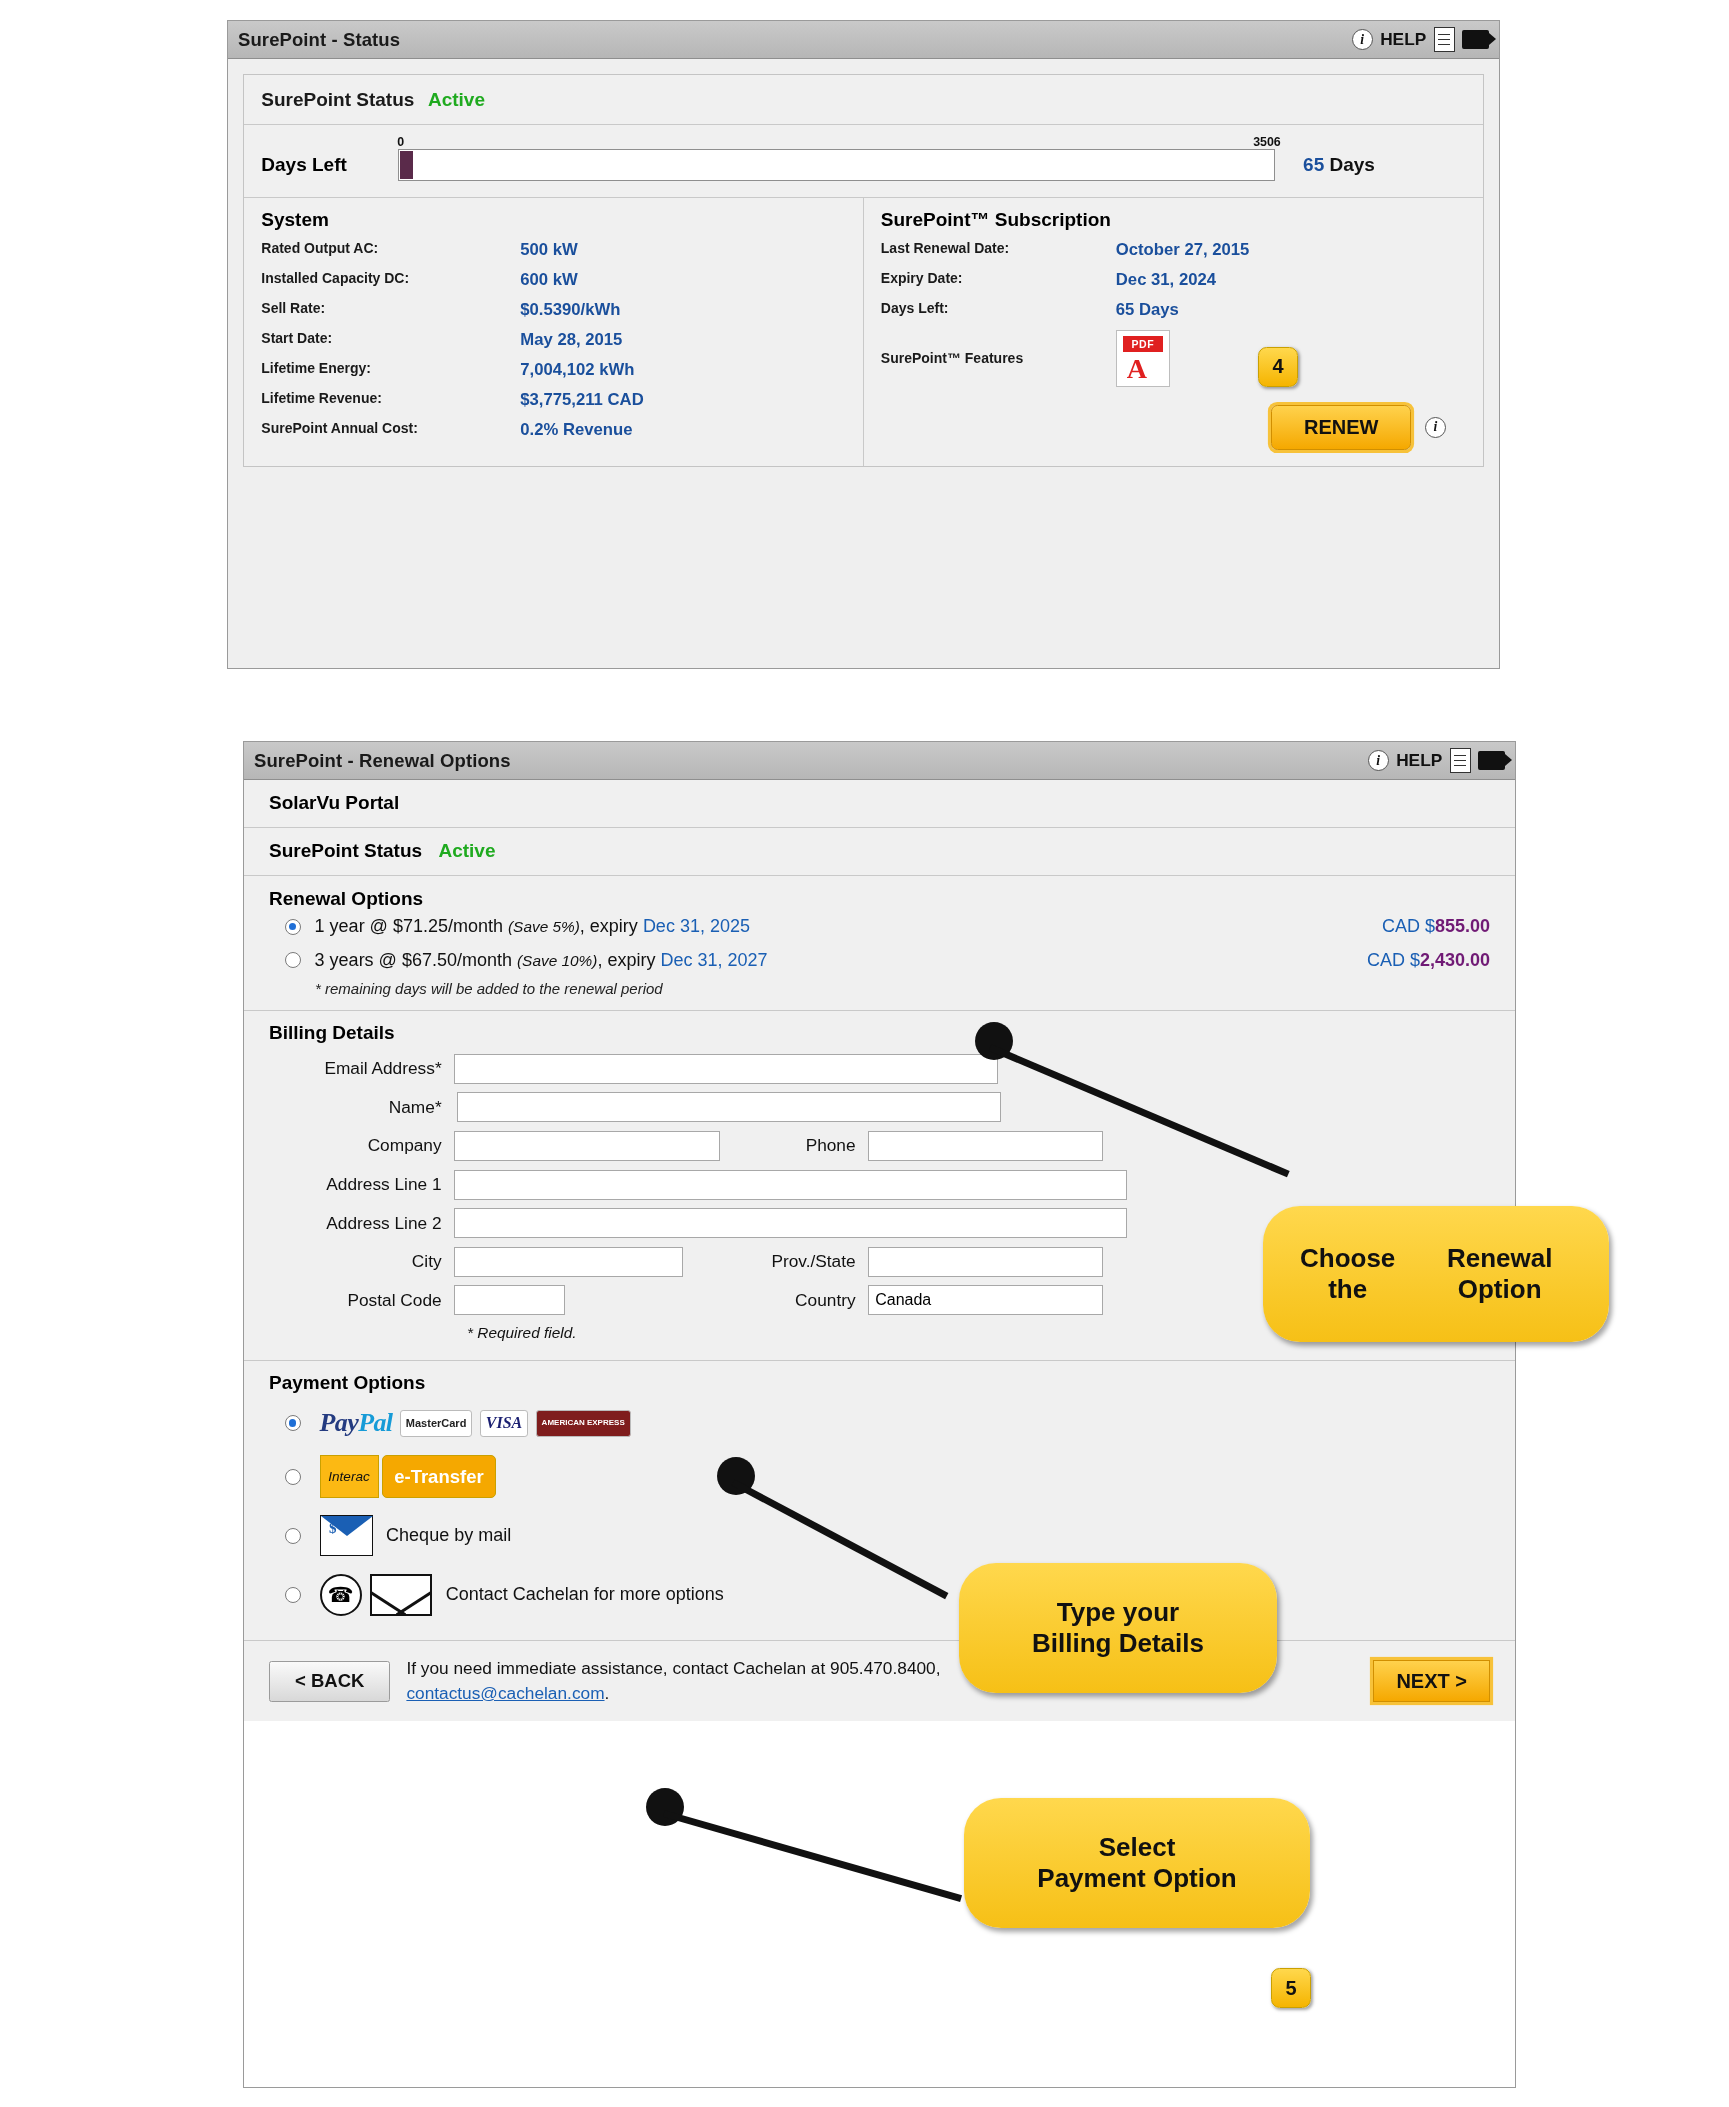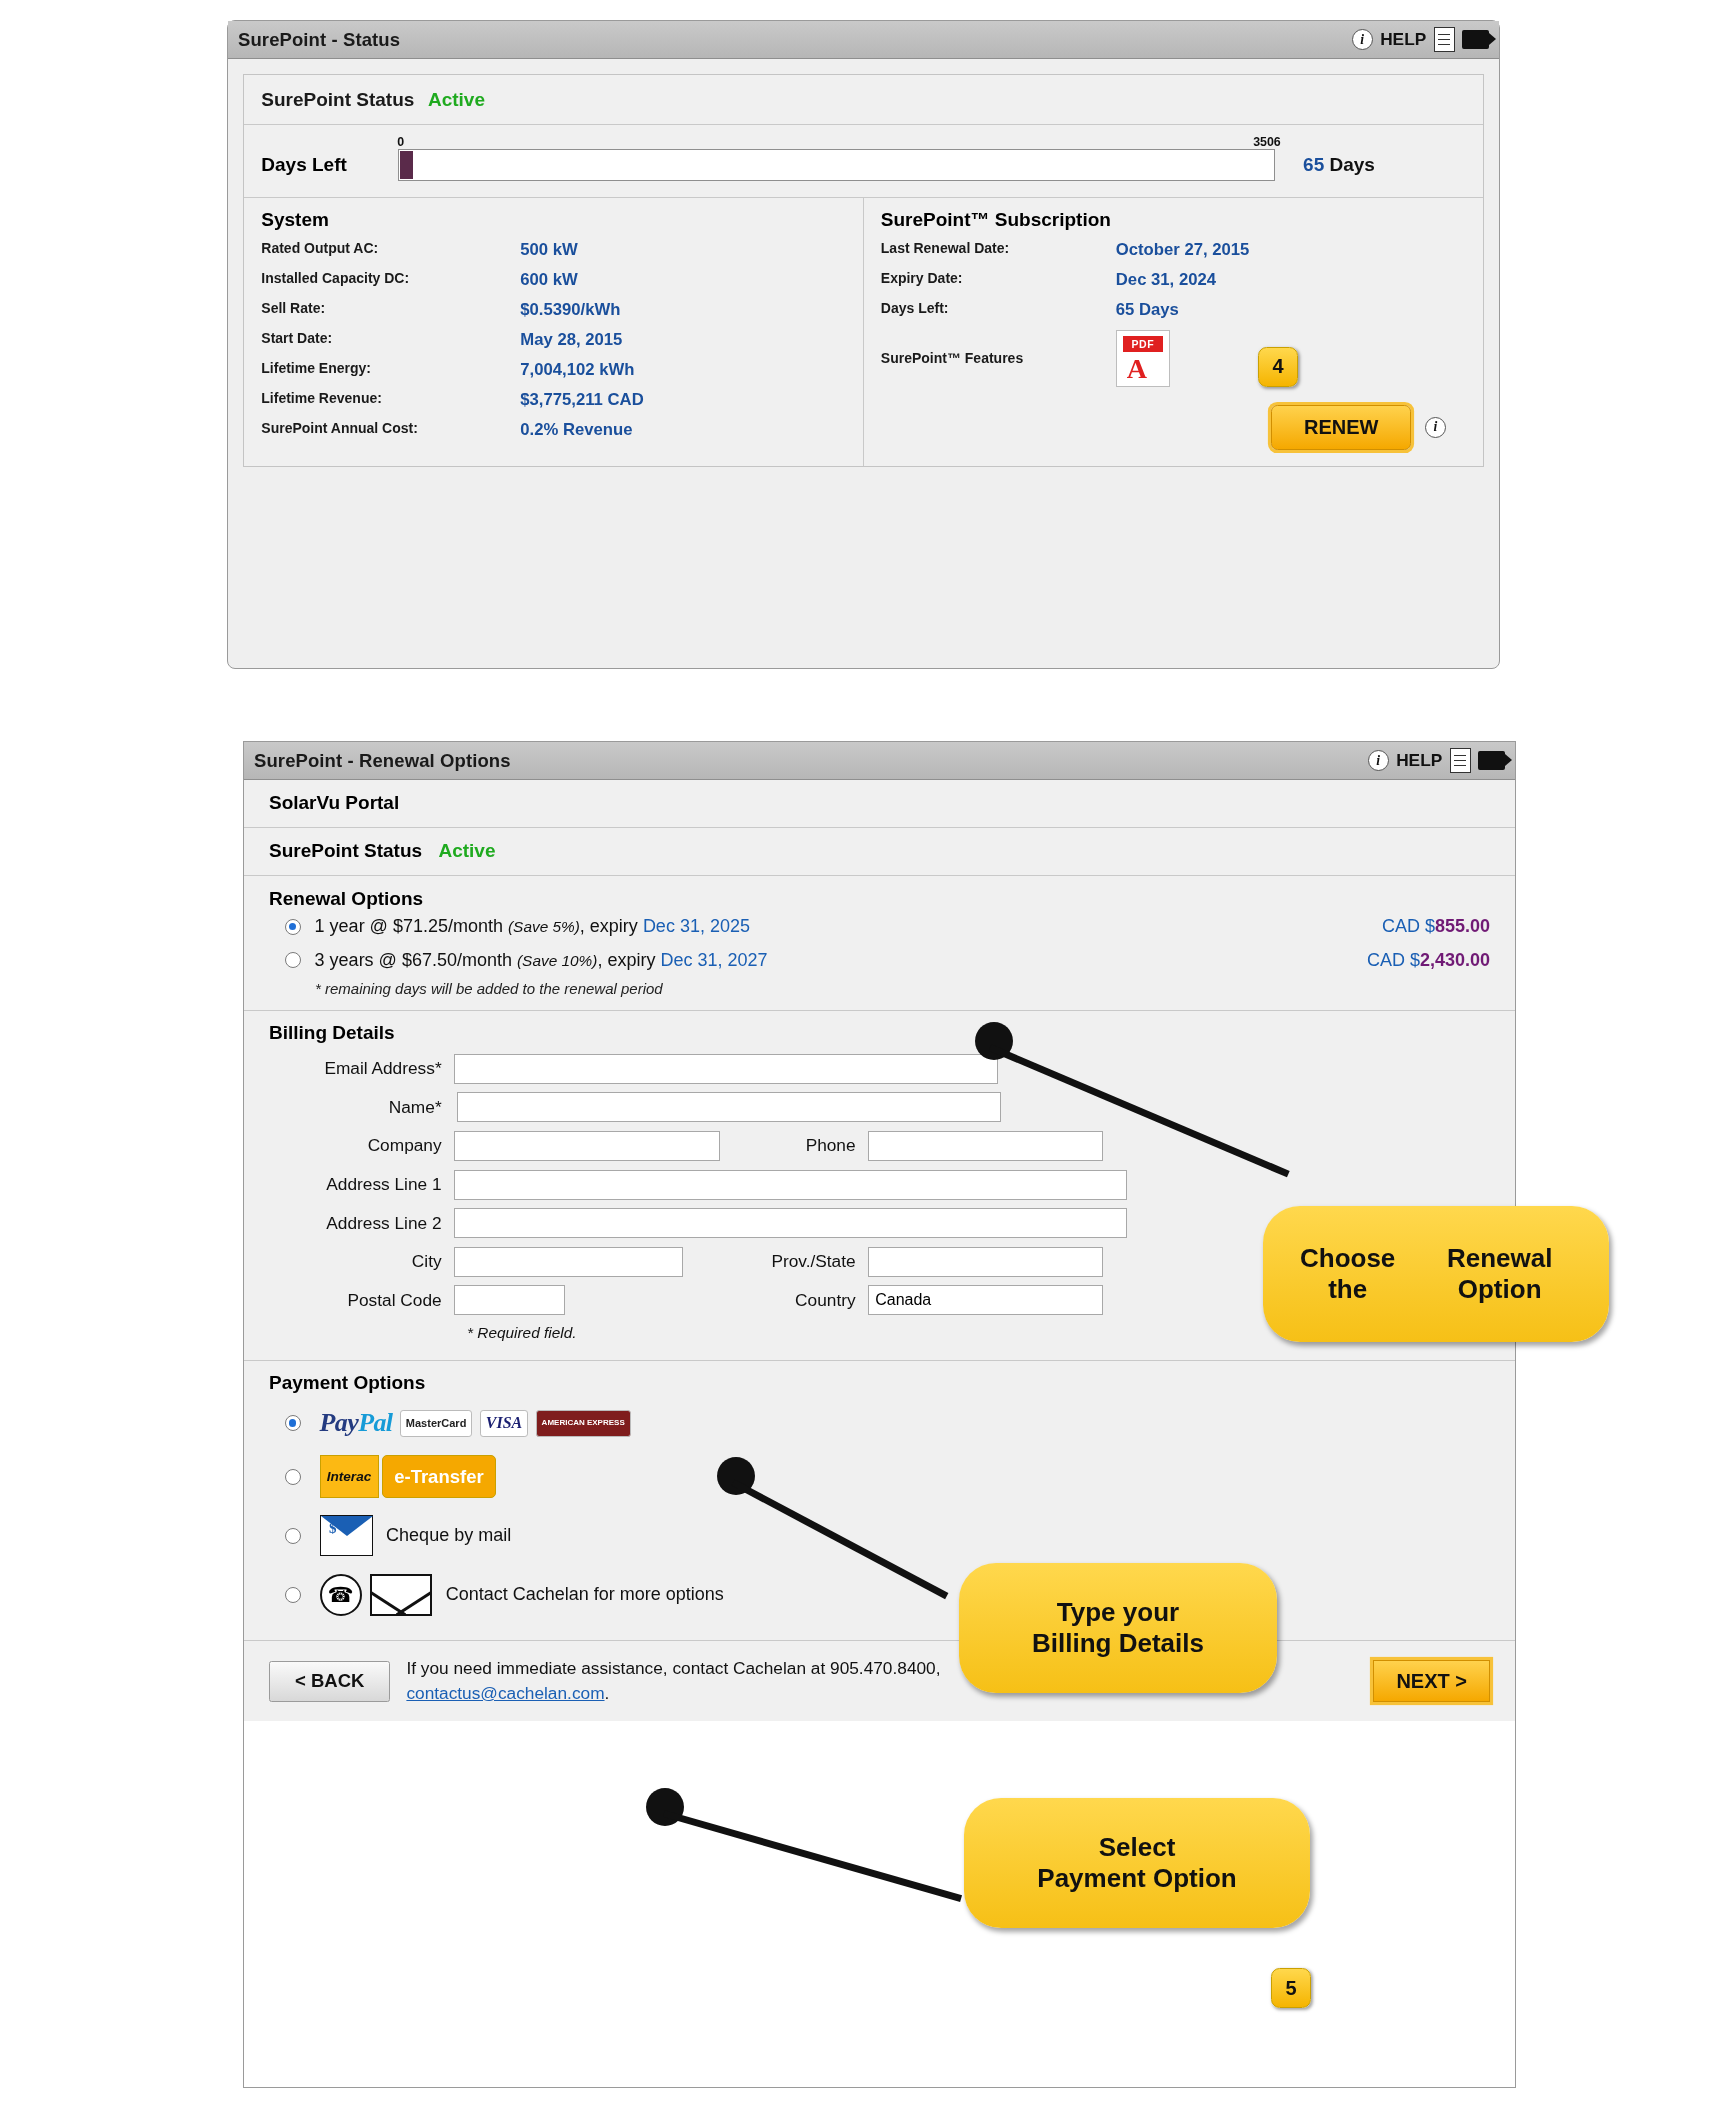--- a/index.html
+++ b/index.html
@@ -54,21 +54,21 @@
   .icon-doc:after { top:11px; box-shadow: 0 5px 0 #333; }
   .icon-video {
     width: 27px; height: 18.5px; background:#111; border-radius:1.9px; position: relative;
   }
   .icon-video:after{
     content:""; position:absolute; right:-7.4px; top:3.1px;
     border-left: 7.4px solid #111; border-top: 6.2px solid transparent; border-bottom: 6.2px solid transparent;
   }
 
   
-  #panel-status { left: 227px; top: 20px; width: 1273px; height: 649px; background:#efefef;border-radius:8px; }
+  #panel-status { left: 227px; top: 20px; width: 1273px; height: 649px; background:#efefef; }
   .inner-box {
     background: #f0f0f0;
     border: 1.2px solid #c4c4c4;
     margin: 15px;
   }
   .status-row {
     padding: 13.6px 17.3px;
     display:flex; align-items:center; gap: 13.6px;
     border-bottom: 1.2px solid #c9c9c9;
     background:#f0f0f0;
@@ -186,21 +186,21 @@
     display:flex; align-items:center; justify-content:center; font-size:11px; font-weight:bold;
     padding: 0 5px; margin-left: 7.4px;
   }
   .card.mc { color:#222; }
   .card.visa { color:#1a1f71; font-style: italic; font-size: 16px; font-family:"Liberation Serif",serif;}
   .card.amex { background:#7f1d1d; color:#fff; font-size:8px; line-height:1.05; text-align:center;}
 
   .interac {
     width: 59px; height: 43px; background:#fcb913; border:0.6px solid #caa000;
     display:flex; align-items:center; justify-content:center;
-    font-size:13.6px; font-weight:bold; color:#111; font-style: italic;
+    font-size:13.6px; font-weight:normal; color:#111; font-style: italic;
   }
   .etransfer {
     height: 43px; background:#f5a800; border:0.6px solid #caa000; border-radius:5px;
     display:flex; align-items:center; padding: 0 11px; font-size:18.5px; color:#fff; font-weight:bold;
     margin-left: 3.7px;
   }
   .cheque-ico {
     width: 53px; height: 41px; background:#fff; border:1.9px solid #111; position:relative;
   }
   .cheque-ico:before{

